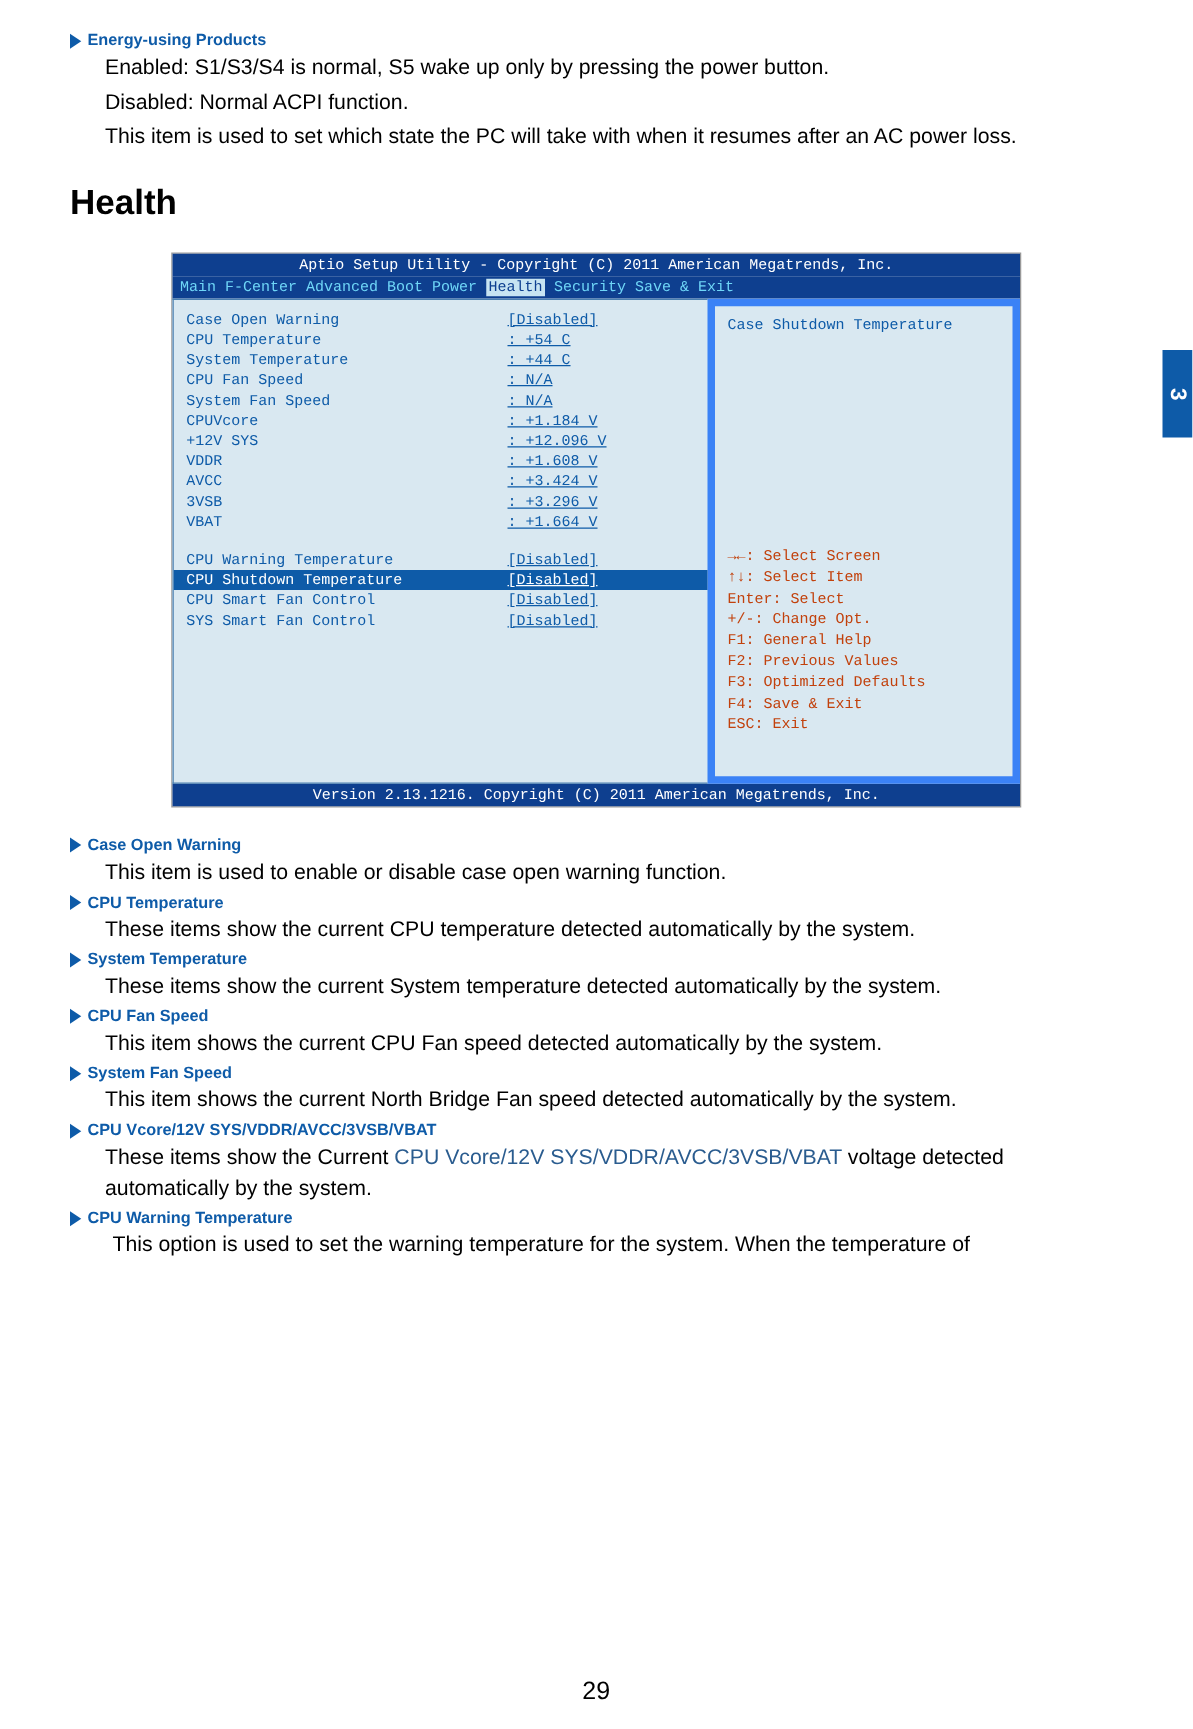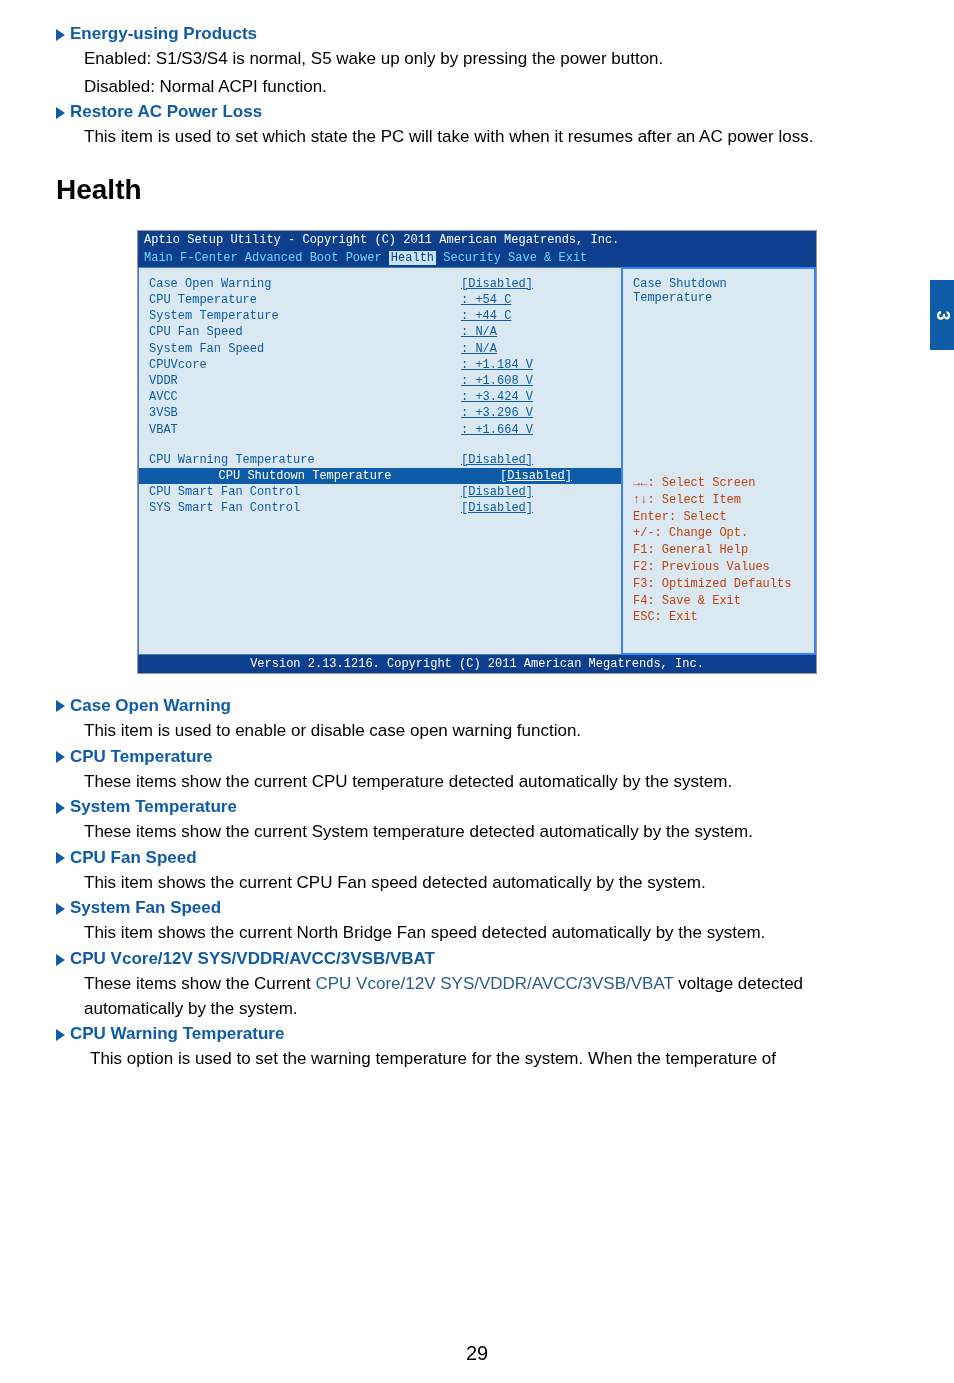--- a/index.html
+++ b/index.html
@@ -27,21 +27,21 @@
     }
     .page-tab span {
       transform: rotate(90deg);
     }
     .content {
       padding: 24px 56px 0 56px;
     }
     .section-heading {
       color: #0e5ba8;
       font-weight: bold;
-      font-size: 17px;
+      font-size: 13px;
       margin-bottom: 3px;
     }
     .section-heading .arrow {
       display: inline-block;
       width: 0;
       height: 0;
       border-top: 6px solid transparent;
       border-bottom: 6px solid transparent;
       border-left: 9px solid #0e5ba8;
       margin-right: 5px;
@@ -63,21 +63,21 @@
       width: 680px;
       margin: 0 auto 22px auto;
       font-family: 'Courier New', monospace;
       font-size: 12px;
       border: 1px solid #999;
     }
     .bios-header {
       background: #0e3f8f;
       color: #fff;
       padding: 2px 6px;
-      text-align: left;
+      text-align: center;
     }
     .bios-menu {
       background: #0e3f8f;
       color: #6fd6f7;
       padding: 2px 6px;
     }
     .bios-menu .active {
       background: #c7e4f2;
       color: #0e3f8f;
       padding: 0 2px;
@@ -88,22 +88,22 @@
       height: 388px;
     }
     .bios-left {
       flex: 1;
       border: 1px solid #4a7fb0;
       border-right: none;
       padding: 8px 10px;
       position: relative;
     }
     .bios-right {
-      width: 195px;
-      border: 2px solid #3b82f6;
+      width: 250px;
+      border: 6px solid #3b82f6;
       padding: 8px 10px;
       color: #0e3f8f;
     }
     .bios-row {
       display: flex;
       color: #0e5ba8;
       line-height: 1.35;
     }
     .bios-label {
       flex: 1;
@@ -115,21 +115,20 @@
     .bios-row.selected .bios-label {
       color: #fff;
     }
     .bios-row.selected .bios-value {
       color: #fff;
     }
     .bios-row.selected {
       background: #0e5ba8;
       margin: 0 -10px;
       padding: 0 10px;
-      text-align: center;
     }
     .bios-help-line {
       color: #c2410c;
       line-height: 1.4;
     }
     .bios-footer {
       background: #0e3f8f;
       color: #fff;
       text-align: center;
       padding: 2px 6px;
@@ -157,23 +156,20 @@
   </div>
 
 <div class="content">
 
   <div class="section-heading">
     <span class="arrow"></span><span>Energy-using Products</span>
   </div>
   <p class="body-text">Enabled: S1/S3/S4 is normal, S5 wake up only by pressing the power button.</p>
   <p class="body-text">Disabled: Normal ACPI function.</p>
 
-  <div class="section-heading">
-    <span class="arrow"></span><span>Restore AC Power Loss</span>
-  </div>
   <p class="body-text">This item is used to set which state the PC will take with when it resumes after an AC power loss.</p>
 
   <h2 class="main-heading">Health</h2>
 
   <div class="bios-screenshot">
     <div class="bios-header">Aptio Setup Utility - Copyright (C) 2011 American Megatrends, Inc.</div>
     <div class="bios-menu">
       <span>Main  F-Center  Advanced  Boot  Power</span>
       <span class="active">Health</span><span>  Security  Save &amp; Exit</span>
     </div>
@@ -196,20 +192,24 @@
               <span class="bios-label">CPU Fan Speed</span>
               <span class="bios-value">: N/A</span>
             </div>
             <div class="bios-row">
               <span class="bios-label">System Fan Speed</span>
               <span class="bios-value">: N/A</span>
             </div>
             <div class="bios-row">
               <span class="bios-label">CPUVcore</span>
               <span class="bios-value">: +1.184 V</span>
+            </div>
+            <div class="bios-row">
+              <span class="bios-label">+12V SYS</span>
+              <span class="bios-value">: +12.096 V</span>
             </div>
             <div class="bios-row">
               <span class="bios-label">VDDR</span>
               <span class="bios-value">: +1.608 V</span>
             </div>
             <div class="bios-row">
               <span class="bios-label">AVCC</span>
               <span class="bios-value">: +3.424 V</span>
             </div>
             <div class="bios-row">

